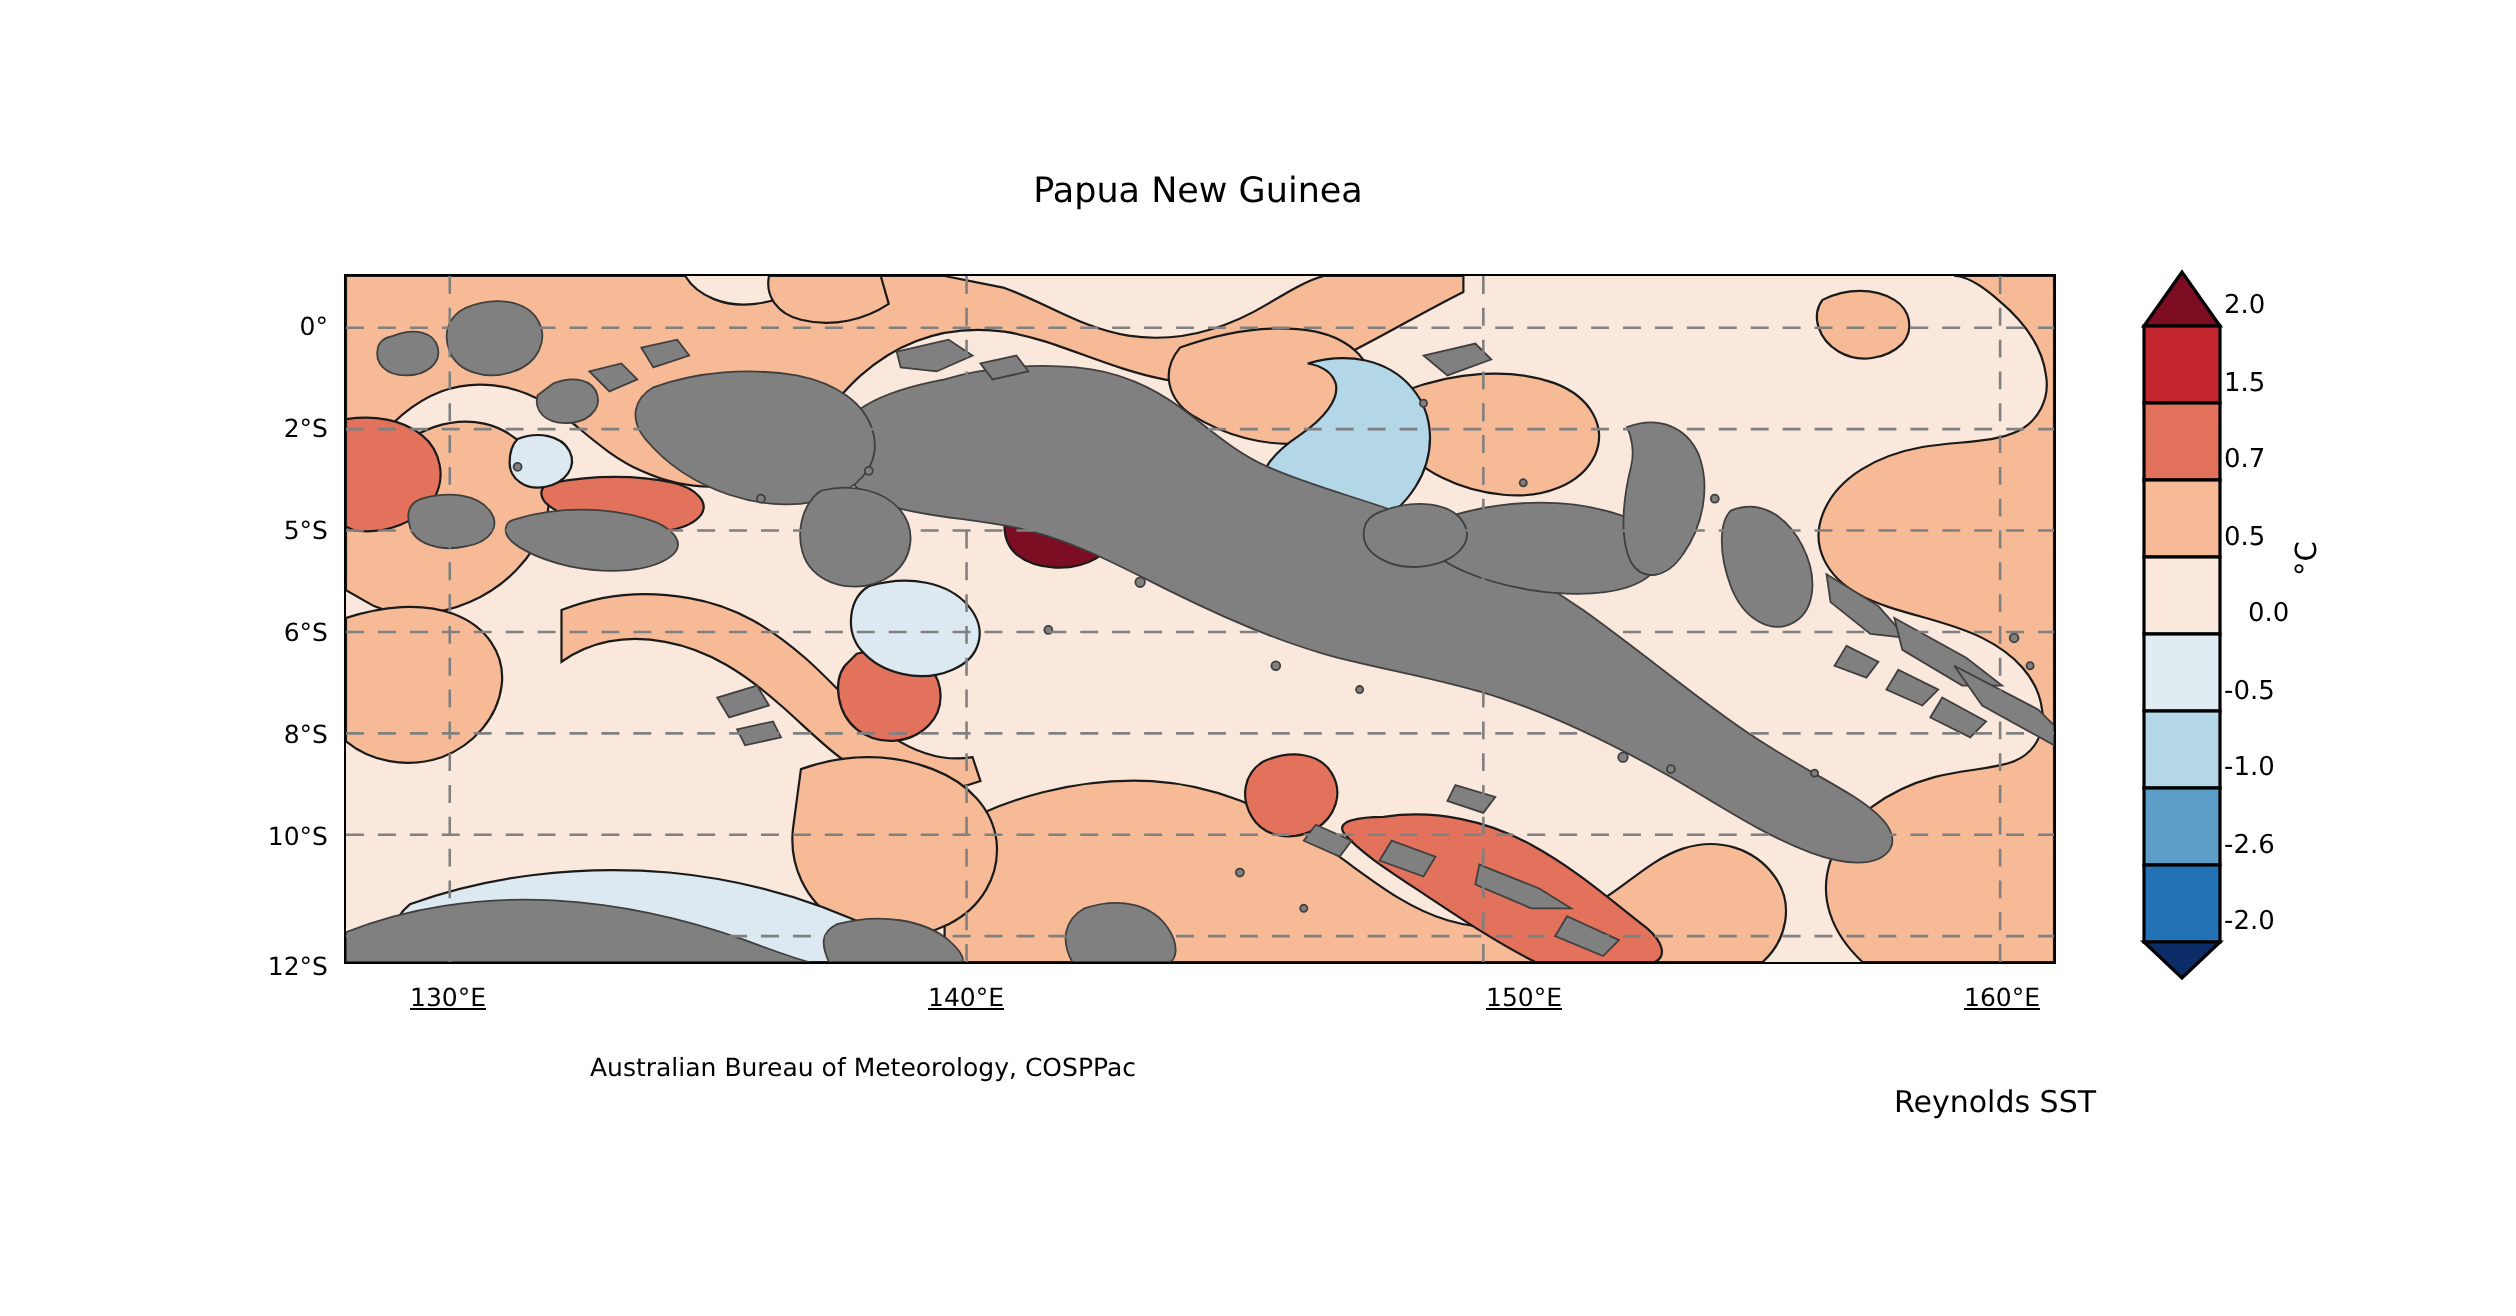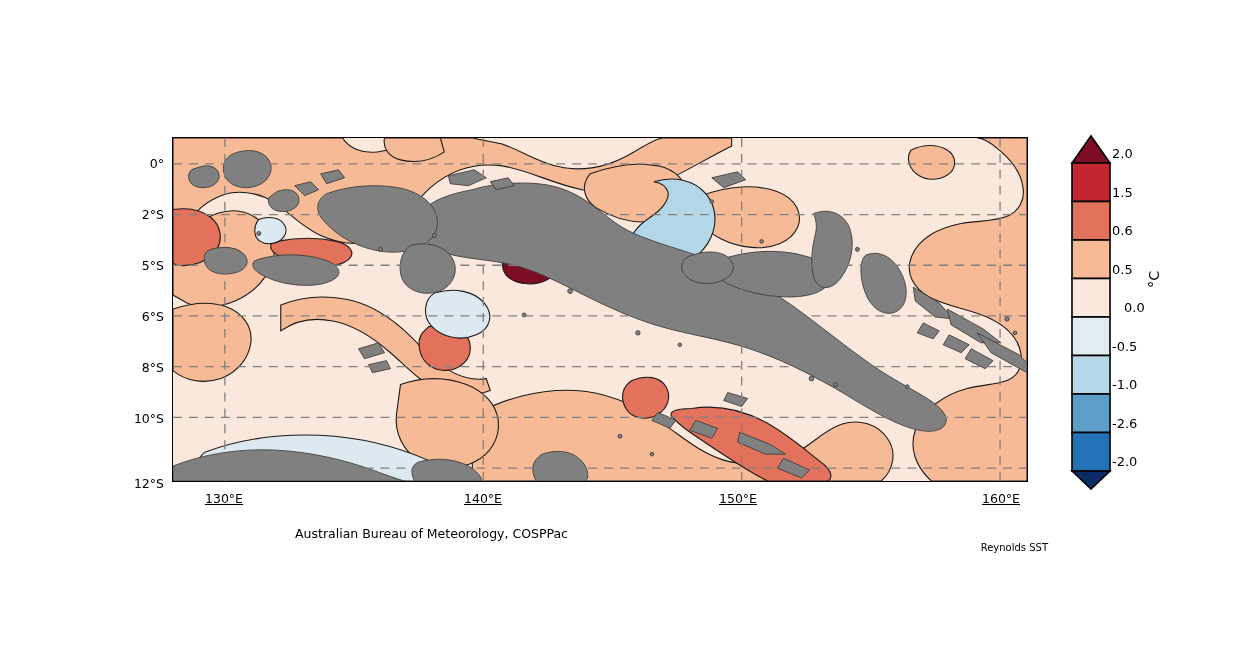--- a/index.html
+++ b/index.html
@@ -102,30 +102,31 @@
     font-size: 12.5px;
     line-height: 14.5px;
     white-space: nowrap;
   }
   .footer-right {
     position: absolute;
     left: 0;
     top: 542px;
     width: 1048px;
     text-align: right;
-    font-size: 10px;
+    font-size: 15px;
     white-space: nowrap;
   }
 </style>
 </head>
 <body>
 
 <div class="figure">
 
   <div class="title-block">
+    <div class="title-line">Papua New Guinea</div>
   </div>
 
   <div class="plot-frame">
     <svg class="map-svg" viewBox="0 0 856 345" preserveAspectRatio="none">
       <defs>
         <clipPath id="plotclip">
             <rect x="0" y="0" width="856" height="345"></rect>
           </clipPath>
       </defs>
       <g clip-path="url(#plotclip)">
@@ -344,21 +345,21 @@
     <div class="ytick" style="top:265px;">5°S</div>
     <div class="ytick" style="top:316px;">6°S</div>
     <div class="ytick" style="top:367px;">8°S</div>
     <div class="ytick" style="top:418px;">10°S</div>
     <div class="ytick" style="top:483px;">12°S</div>
   </div>
 
   <div>
     <div class="xtick" style="left:224px; top:491px;">130°E</div>
     <div class="xtick" style="left:483px; top:491px;">140°E</div>
-    <div class="xtick" style="left:738px; top:491px;">150°E</div>
+    <div class="xtick" style="left:762px; top:491px;">150°E</div>
     <div class="xtick" style="left:1001px; top:491px;">160°E</div>
   </div>
 
   <div class="cbar-wrap">
     <svg class="cbar-svg" width="46" height="360" viewBox="0 0 46 360">
 
       <polygon points="4,33 23,6 42,33" fill="#7d0d23" stroke="#000" stroke-width="1.6"></polygon>
 
       <rect x="4" y="33" width="38" height="38.5" fill="#c3262e" stroke="#000" stroke-width="1.6"></rect>
       <rect x="4" y="71.5" width="38" height="38.5" fill="#e2725b" stroke="#000" stroke-width="1.6"></rect>
@@ -369,21 +370,21 @@
       <rect x="4" y="264" width="38" height="38.5" fill="#5d9ec9" stroke="#000" stroke-width="1.6"></rect>
       <rect x="4" y="302.5" width="38" height="38.5" fill="#2272b5" stroke="#000" stroke-width="1.6"></rect>
 
       <polygon points="4,341 23,359 42,341" fill="#0b2c66" stroke="#000" stroke-width="1.6"></polygon>
     </svg>
   </div>
 
   <div class="cbar-ticks">
     <div class="cbar-tick" style="top:23px;">2.0</div>
     <div class="cbar-tick" style="top:61.5px;">1.5</div>
-    <div class="cbar-tick" style="top:100px;">0.6</div>
+    <div class="cbar-tick" style="top:100px;">0.7</div>
     <div class="cbar-tick" style="top:138.5px;">0.5</div>
     <div class="cbar-tick" style="top:177px;padding-left:12px;">0.0</div>
     <div class="cbar-tick" style="top:215.5px;">-0.5</div>
     <div class="cbar-tick" style="top:254px;">-1.0</div>
     <div class="cbar-tick" style="top:292.5px;">-2.6</div>
     <div class="cbar-tick" style="top:331px;">-2.0</div>
   </div>
 
   <div class="cbar-unit">°C</div>
 

